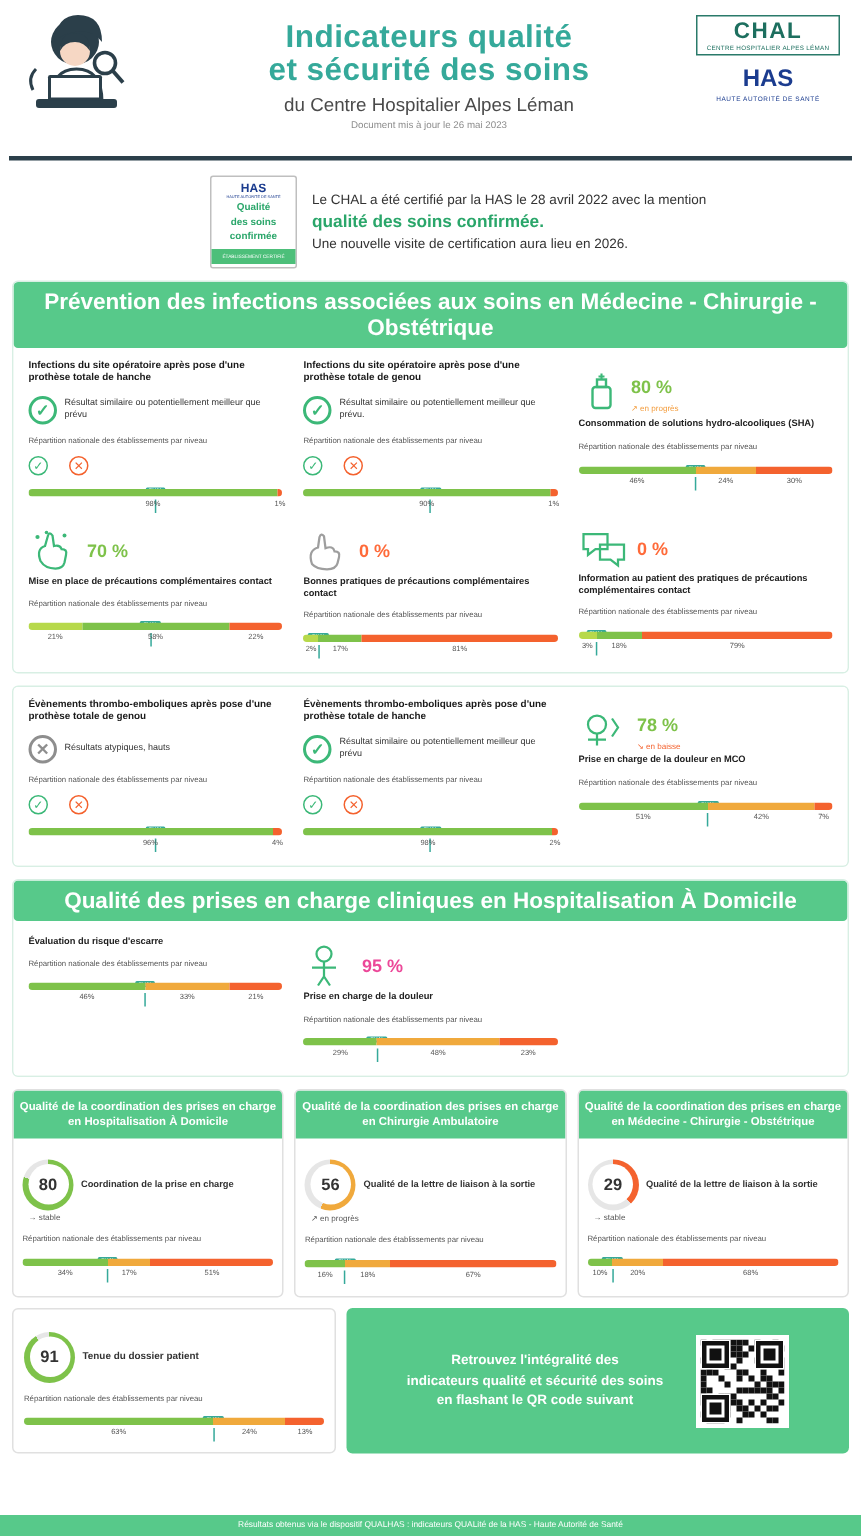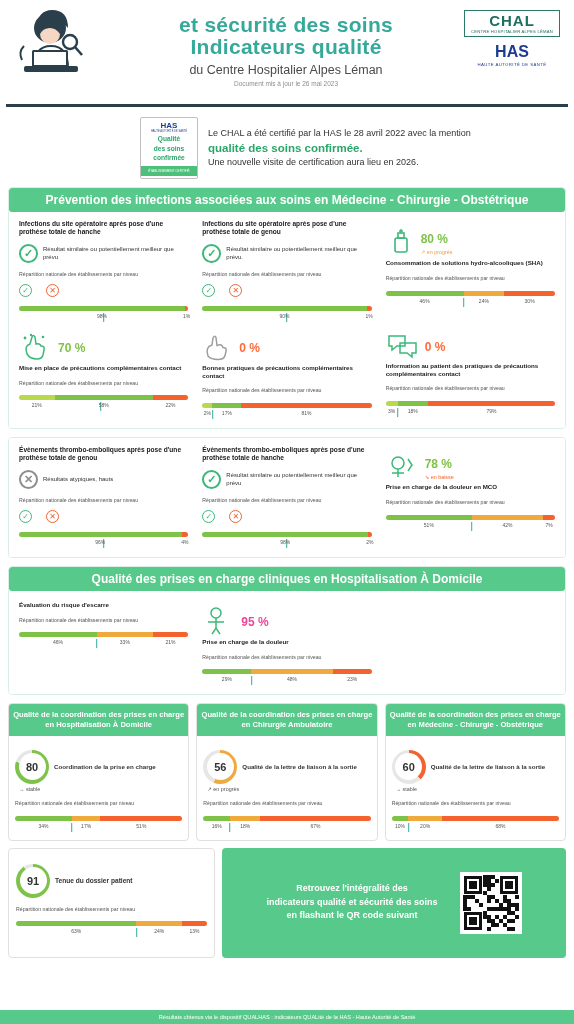--- a/index.html
+++ b/index.html
@@ -42,21 +42,21 @@
   .cert-badge .hb { color:#1b3c8f; font-size:8px; font-weight:bold;}
   .cert-badge .hbs { color:#1b3c8f; font-size:2.6px;}
   .cert-badge .qd { color:#2aa66a; font-size:6.6px; font-weight:bold; line-height:1.15; margin-top:2px;}
   .cert-badge .stripe { margin-top:4px; background:#4dbf7a; color:#fff; font-size:3.2px; padding:3px 2px; }
   .cert-text { font-size: 9px; color:#333; line-height:1.45; }
   .cert-text .big { color:#2aa66a; font-size:11.5px; font-weight:bold; }
 
   
   .section { margin: 0 8px 8px 8px; border:1px solid #d8efe4; border-radius:4px; overflow:hidden;}
   .sec-head {
-    background:#57c98a; color:#fff; font-size:12px; font-weight:bold;
+    background:#57c98a; color:#fff; font-size:15px; font-weight:bold;
     text-align:center; padding:5px 4px; border-radius:3px;
   }
   .sec-body { padding:6px 6px 8px 6px; background:#fff; }
   .row { display:flex; gap:6px; }
   .cell { flex:1; padding:2px 4px; }
 
   .cell-title { font-size:6.6px; font-weight:bold; line-height:1.25; color:#1a1a1a; min-height:17px;}
   .res-line { display:flex; align-items:center; gap:5px; margin-top:7px;}
   .circle { width:19px; height:19px; border-radius:50%; border:2px solid #3cb878;
             display:flex; align-items:center; justify-content:center; color:#3cb878;
@@ -94,21 +94,21 @@
   
   .tri { display:flex; gap:7px; margin:0 8px 7px 8px; }
   .tri .box { flex:1; border:1px solid #e0e0e0; border-radius:4px; overflow:hidden; background:#fff;}
   .tri .bh { background:#57c98a; color:#fff; font-size:7.6px; font-weight:bold; text-align:center;
              padding:6px 4px; line-height:1.3;}
   .tri .bb { padding:7px 6px 9px 6px;}
 
   
   .bottom { display:flex; gap:7px; margin:0 8px 6px 8px; }
   .qr-box { flex:1.55; background:#57c98a; border-radius:4px; color:#fff;
-            display:flex; align-items:center; justify-content:center; gap:22px; padding:24px;}
+            display:flex; align-items:center; justify-content:center; gap:22px; padding:12px;}
   .qr-txt { font-size:9px; font-weight:bold; text-align:center; line-height:1.5;}
   .qr-img { width:62px; height:62px; background:#fff; padding:3px; flex:0 0 62px;}
 
   .footer { background:#57c98a; color:#fff; font-size:5.6px; text-align:center; padding:4px;
             position:absolute; bottom:0; left:0; right:0;}
 
   svg { display:block; }
 </style>
 </head>
 <body>
@@ -125,22 +125,22 @@
         <path d="M28 62 q0 -22 17 -22 q17 0 17 22 z" fill="#ffffff" stroke="#2b3f4a" stroke-width="2"></path>
         <rect x="18" y="60" width="54" height="6" rx="2" fill="#2b3f4a"></rect>
         <rect x="26" y="44" width="36" height="17" rx="1.5" fill="#2b3f4a"></rect>
         <rect x="28" y="46" width="32" height="13" fill="#ffffff"></rect>
         <circle cx="64" cy="36" r="7" fill="none" stroke="#2b3f4a" stroke-width="2.4"></circle>
         <line x1="69" y1="41" x2="76" y2="49" stroke="#2b3f4a" stroke-width="2.6"></line>
         <path d="M18 40 q-6 6 -2 14" stroke="#2b3f4a" stroke-width="2" fill="none"></path>
       </svg>
     </div>
     <div class="title-block">
+      <div class="title-main">Indicateurs qualité</div>
       <div class="title-main">et sécurité des soins</div>
-      <div class="title-main">Indicateurs qualité</div>
       <div class="title-sub">du Centre Hospitalier Alpes Léman</div>
       <div class="title-date">Document mis à jour le 26 mai 2023</div>
     </div>
     <div class="logos">
       <div class="chal-logo">
         <div class="chal-big">CHAL</div>
         <div class="chal-small">CENTRE HOSPITALIER ALPES LÉMAN</div>
       </div>
       <div class="has-logo">HAS</div>
       <div class="has-sub">HAUTE AUTORITÉ DE SANTÉ</div>
@@ -498,21 +498,21 @@
               <span style="left:67%">67%</span>
             </div>
           </div>
         </div>
       </div>
       <div class="box">
         <div class="bh">Qualité de la coordination des prises en charge en Médecine - Chirurgie - Obstétrique</div>
         <div class="bb">
           <div class="res-line">
             <span class="donut" style="background:conic-gradient(#f4622e 0% 38%, #e6e6e6 38% 100%)">
-              <span class="inner">60</span>
+              <span class="inner">29</span>
             </span>
             <span class="res-txt" style="font-weight:bold;font-size:6.2px">Qualité de la lettre de liaison à la sortie</span>
           </div>
           <div class="trend" style="margin-left:4px;color:#555">→ stable</div>
           <div class="rep-label">Répartition nationale des établissements par niveau</div>
           <div class="bar-wrap">
             <div class="marker" style="left:10%"><div class="flag">CHAL</div><div class="stem"></div></div>
             <div class="segbar">
               <span style="width:10%;background:#7ec24a"></span>
               <span style="width:20%;background:#f0a93c"></span>

